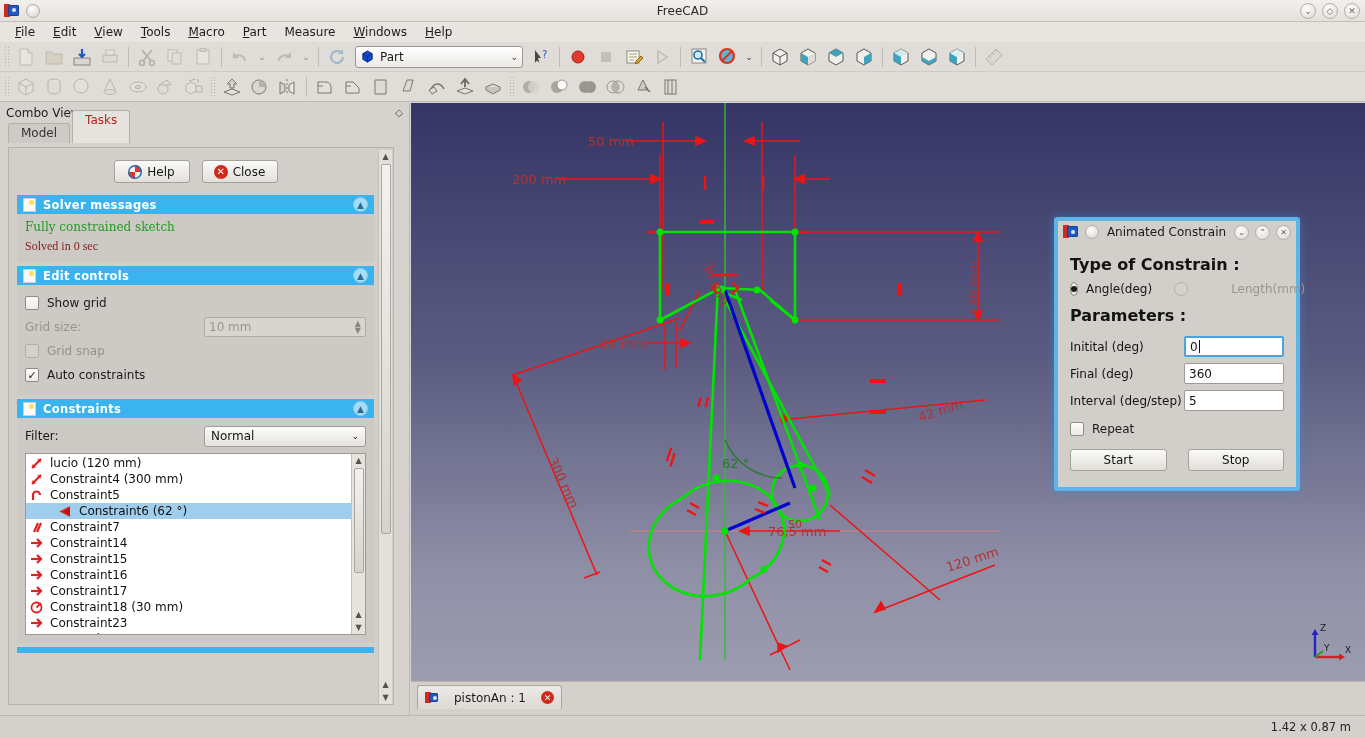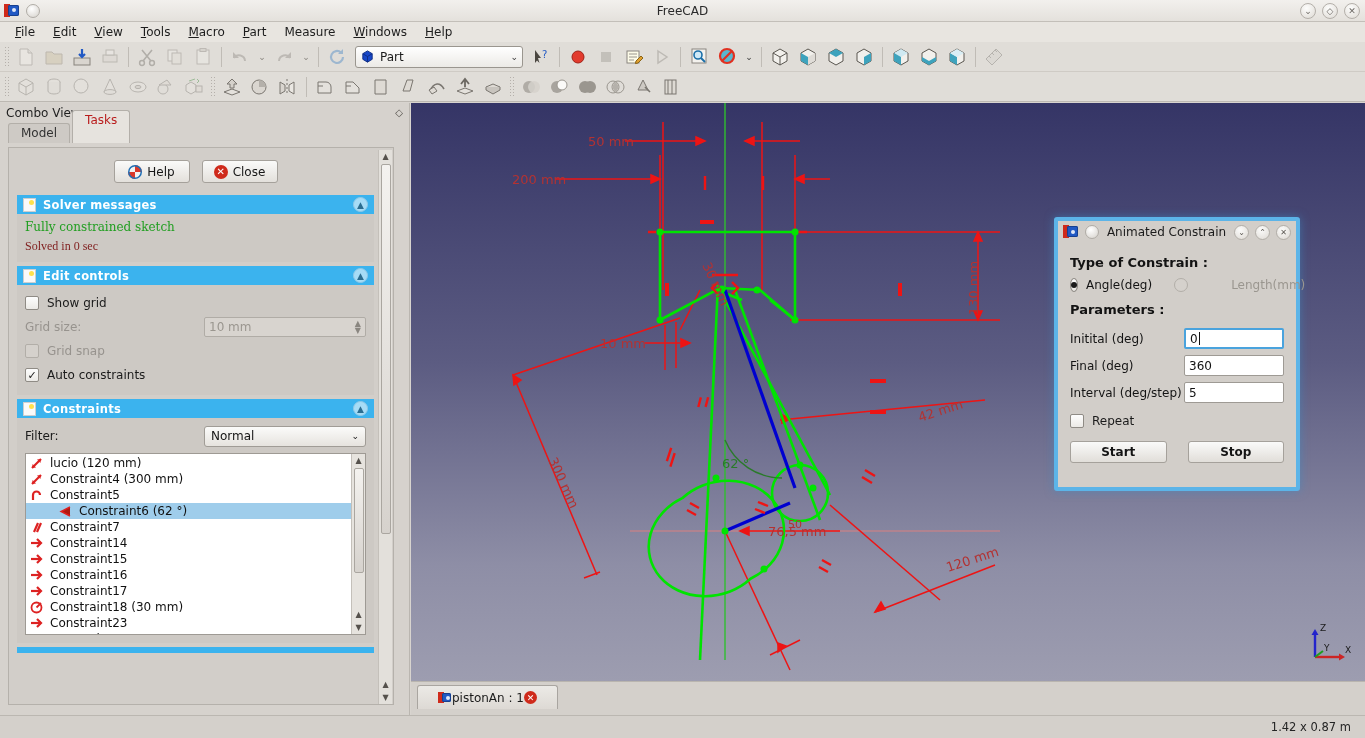--- a/index.html
+++ b/index.html
@@ -198,21 +198,21 @@
   }
   .axes { position: absolute; right: 12px; bottom: 12px; width: 46px; height: 50px; }
 
   
   .mdi-tabs {
     position: absolute; left: 411px; top: 681px; width: 954px; height: 34px;
     background: #d4d0cb; border-top: 1px solid #b9b5af;
   }
   .mdi-tab {
     position: absolute; left: 6px; top: 3px; height: 24px;
-    display: flex; align-items: center; gap: 0; padding: 0 20px;
+    display: flex; align-items: center; gap: 15px; padding: 0 7px;
     background: linear-gradient(#eceae6, #ddd9d4);
     border: 1px solid #a9a5a0; border-bottom: none; border-radius: 3px 3px 0 0;
     font-size: 12px; color: #1a1a1a; text-align: center;
   }
   .mdi-close { width: 13px; height: 13px; border-radius: 50%; background: #cf2a1b;
     color: #fff; font-size: 9px; display: flex; align-items: center; justify-content: center; font-weight: bold; }
 
   
   .statusbar {
     position: absolute; left: 0; top: 715px; width: 1365px; height: 23px;
@@ -228,41 +228,41 @@
     border: 4px solid #5cb4e8; border-radius: 3px;
     box-shadow: 0 0 10px rgba(60,140,200,.55);
   }
   .dlg-title { height: 22px; display: flex; align-items: center; gap: 6px; padding: 0 5px; }
   .dlg-title .t { flex: 1; text-align: center; font-size: 12px; color: #1b1b1b; }
   .dlg-wc { width: 15px; height: 15px; border-radius: 50%;
     background: radial-gradient(circle at 40% 30%, #fbfbfa, #dedad4);
     border: 1px solid #b2aea8; color: #5d5953; font-size: 8px;
     display: flex; align-items: center; justify-content: center; }
   .dlg-body { padding: 8px 12px 0 12px; }
-  .dlg-h { font-size: 13px; font-weight: bold; color: #131313; margin: 4px 0 8px 0; }
+  .dlg-h { font-size: 16px; font-weight: bold; color: #131313; margin: 4px 0 8px 0; }
   .radio-row { display: flex; gap: 0; margin-bottom: 10px; }
   .radio { width: 14px; height: 14px; border-radius: 50%;
     background: linear-gradient(#fdfdfd,#eceae6); border: 1px solid #8f8b85;
     display: flex; align-items: center; justify-content: center; }
   .radio.on:after { content:""; width: 6px; height: 6px; border-radius: 50%; background: #1b1b1b; }
   .radio.dis { background: #d5d1cc; border-color: #b2aea8; }
   .radio-lbl { font-size: 12px; color: #141414; margin-left: 8px; }
   .radio-lbl.dis { color: #9a968f; }
   .radio-grp2 { margin-left: 22px; display: flex; align-items: center; gap: 35px; }
   .prow { display: flex; align-items: center; height: 27px; }
   .plbl { font-size: 12px; color: #141414; }
   .pinput {
     margin-left: auto; width: 100px; height: 21px;
     background: #ffffff; border: 1px solid #9e9a94; border-radius: 2px;
     display: flex; align-items: center; padding: 0 4px;
     font-size: 12px; color: #111;
   }
   .pinput.focus { border: 2px solid #4aa3dd; }
   .caret { width: 1px; height: 13px; background: #111; margin-left: 1px; }
-  .dlg-btns { display: flex; gap: 21px; margin-top: 8px; font-weight: bold; }
+  .dlg-btns { display: flex; gap: 21px; margin-top: 8px; }
   .dlg-btn {
     flex: 1; height: 22px; display: flex; align-items: center; justify-content: center;
     background: linear-gradient(#fafaf9, #e1dedา9);
     background: linear-gradient(#fafaf9, #e1ded9);
     border: 1px solid #a5a19b; border-radius: 3px;
     font-size: 12px; color: #141414;
   }
 </style>
 </head>
 <body>

